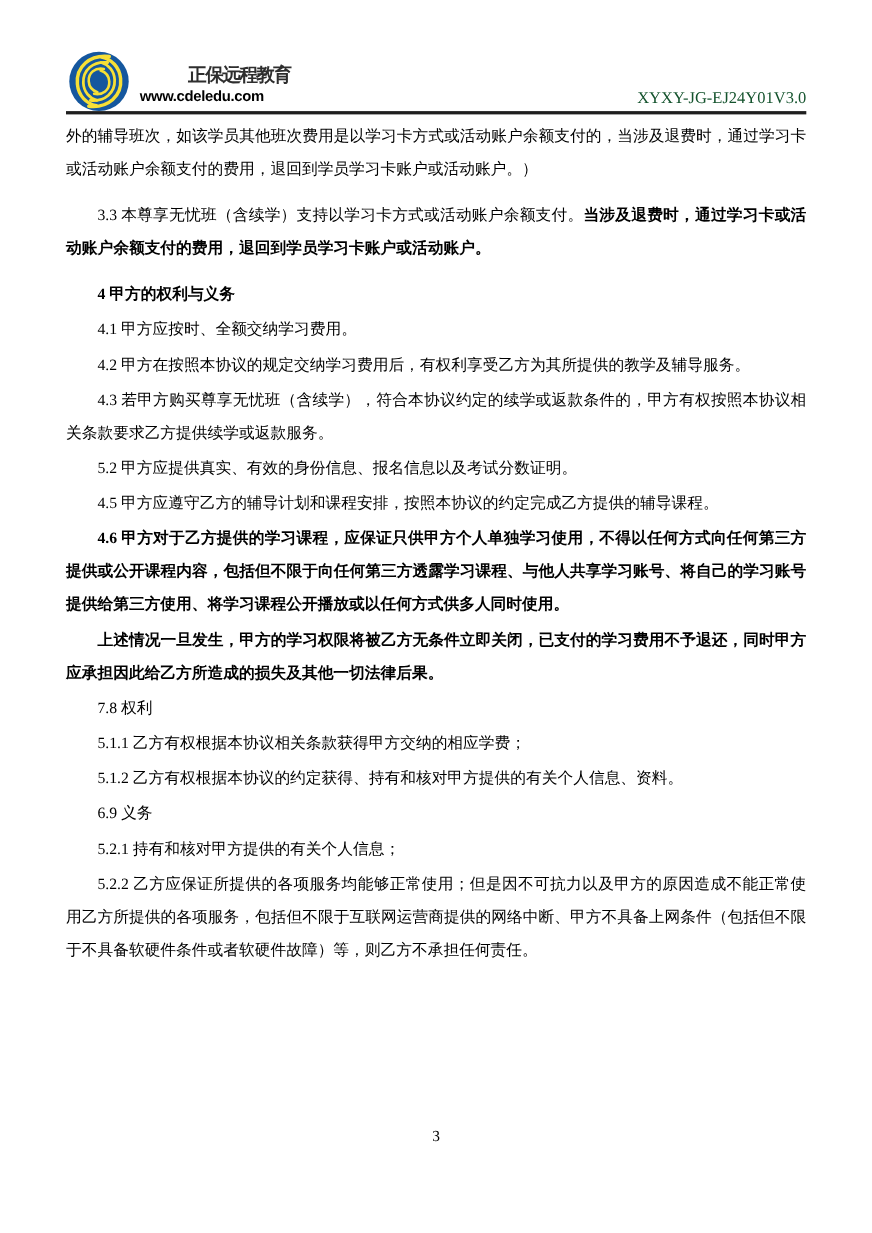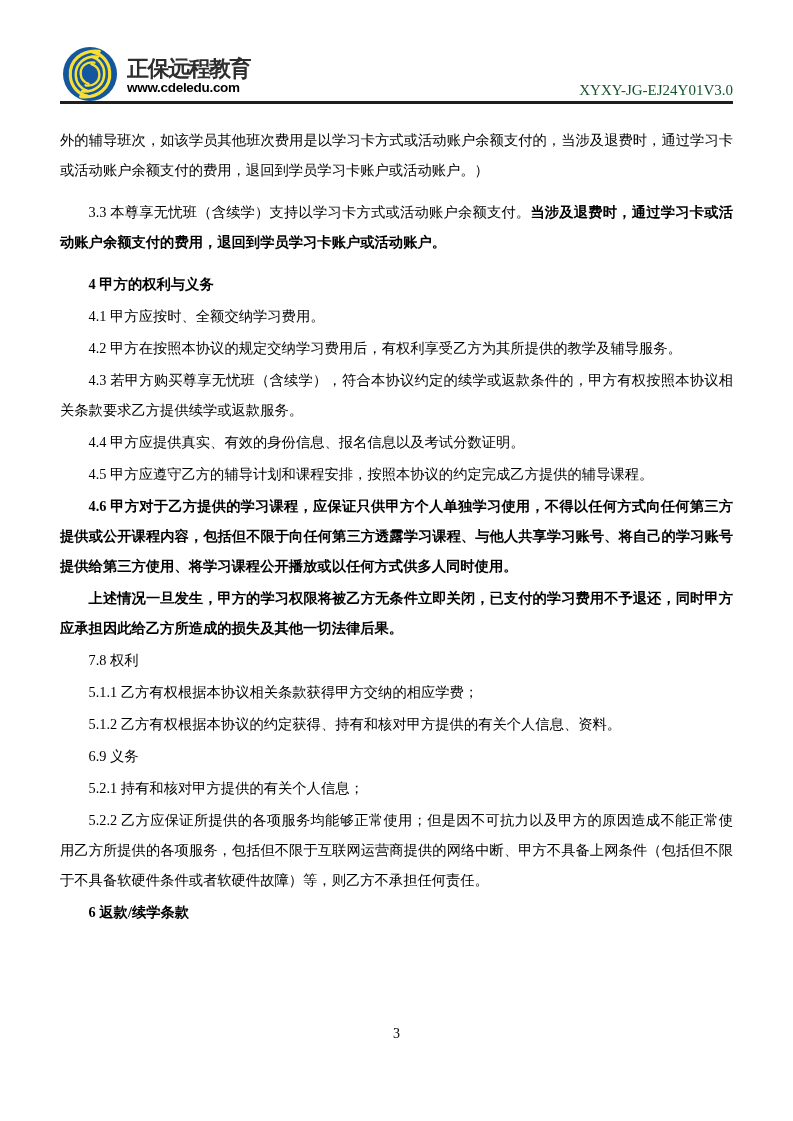--- a/index.html
+++ b/index.html
@@ -33,25 +33,26 @@
   }
   .brand-col {
     display: flex;
     flex-direction: column;
     justify-content: center;
     padding-top: 6px;
   }
   .brand-name {
     font-family: "Liberation Sans", "DejaVu Sans", sans-serif;
     font-weight: bold;
-    font-size: 22px;
+    font-size: 17px;
     letter-spacing: -1.5px;
     color: #2e2e2e;
     line-height: 22px;
     white-space: nowrap;
+    margin-left: 44px;
   }
   .brand-url {
     font-family: "Liberation Sans", "DejaVu Sans", sans-serif;
     font-weight: bold;
     font-size: 13.5px;
     letter-spacing: -0.3px;
     color: #000000;
     line-height: 16px;
     white-space: nowrap;
   }
@@ -78,21 +79,21 @@
     left: 60px;
     top: 109px;
     width: 673px;
     font-size: 14.3px;
     line-height: 30px;
     text-align: justify;
   }
   .para {
     margin: 2px 0 0 0;
   }
-  .para:first-child { margin-top: 16px; }
+  .para:first-child { margin-top: 0; }
   .para.sp-large { margin-top: 12px; }
   .para.indent { text-indent: 2em; }
   .para.heading { font-weight: bold; }
   .bold { font-weight: bold; }
   
   .page-number {
     position: absolute;
     left: 0;
     top: 1026px;
     width: 100%;
@@ -130,28 +131,27 @@
 
   <div class="header-rule"></div>
 
   <div class="doc-body">
       <p class="para"><span>外的辅导班次，如该学员其他班次费用是以学习卡方式或活动账户余额支付的，当涉及退费时，通过学习卡或活动账户余额支付的费用，退回到学员学习卡账户或活动账户。）</span></p>
       <p class="para indent sp-large"><span>3.3 本尊享无忧班（含续学）支持以学习卡方式或活动账户余额支付。</span><span class="bold">当涉及退费时，通过学习卡或活动账户余额支付的费用，退回到学员学习卡账户或活动账户。</span></p>
       <p class="para indent sp-large heading"><span class="bold">4 甲方的权利与义务</span></p>
       <p class="para indent"><span>4.1 甲方应按时、全额交纳学习费用。</span></p>
       <p class="para indent"><span>4.2 甲方在按照本协议的规定交纳学习费用后，有权利享受乙方为其所提供的教学及辅导服务。</span></p>
       <p class="para indent"><span>4.3 若甲方购买尊享无忧班（含续学），符合本协议约定的续学或返款条件的，甲方有权按照本协议相关条款要求乙方提供续学或返款服务。</span></p>
-      <p class="para indent"><span>4.4 甲方应提供真实、有效的身份信息、报名信息以及考试分数证明。</span></p>
+      <p class="para indent"><span>5.2 甲方应提供真实、有效的身份信息、报名信息以及考试分数证明。</span></p>
       <p class="para indent"><span>4.5 甲方应遵守乙方的辅导计划和课程安排，按照本协议的约定完成乙方提供的辅导课程。</span></p>
       <p class="para indent"><span class="bold">4.6 甲方对于乙方提供的学习课程，应保证只供甲方个人单独学习使用，不得以任何方式向任何第三方提供或公开课程内容，包括但不限于向任何第三方透露学习课程、与他人共享学习账号、将自己的学习账号提供给第三方使用、将学习课程公开播放或以任何方式供多人同时使用。</span></p>
       <p class="para indent"><span class="bold">上述情况一旦发生，甲方的学习权限将被乙方无条件立即关闭，已支付的学习费用不予退还，同时甲方应承担因此给乙方所造成的损失及其他一切法律后果。</span></p>
       <p class="para indent"><span>7.8 权利</span></p>
       <p class="para indent"><span>5.1.1 乙方有权根据本协议相关条款获得甲方交纳的相应学费；</span></p>
       <p class="para indent"><span>5.1.2 乙方有权根据本协议的约定获得、持有和核对甲方提供的有关个人信息、资料。</span></p>
       <p class="para indent"><span>6.9 义务</span></p>
       <p class="para indent"><span>5.2.1 持有和核对甲方提供的有关个人信息；</span></p>
       <p class="para indent"><span>5.2.2 乙方应保证所提供的各项服务均能够正常使用；但是因不可抗力以及甲方的原因造成不能正常使用乙方所提供的各项服务，包括但不限于互联网运营商提供的网络中断、甲方不具备上网条件（包括但不限于不具备软硬件条件或者软硬件故障）等，则乙方不承担任何责任。</span></p>
-      <p class="para indent heading"><span class="bold">6 返款/续学条款</span></p>
     </div>
 
   <div class="page-number">3</div>
 
 </div>
 
 </body></html>

